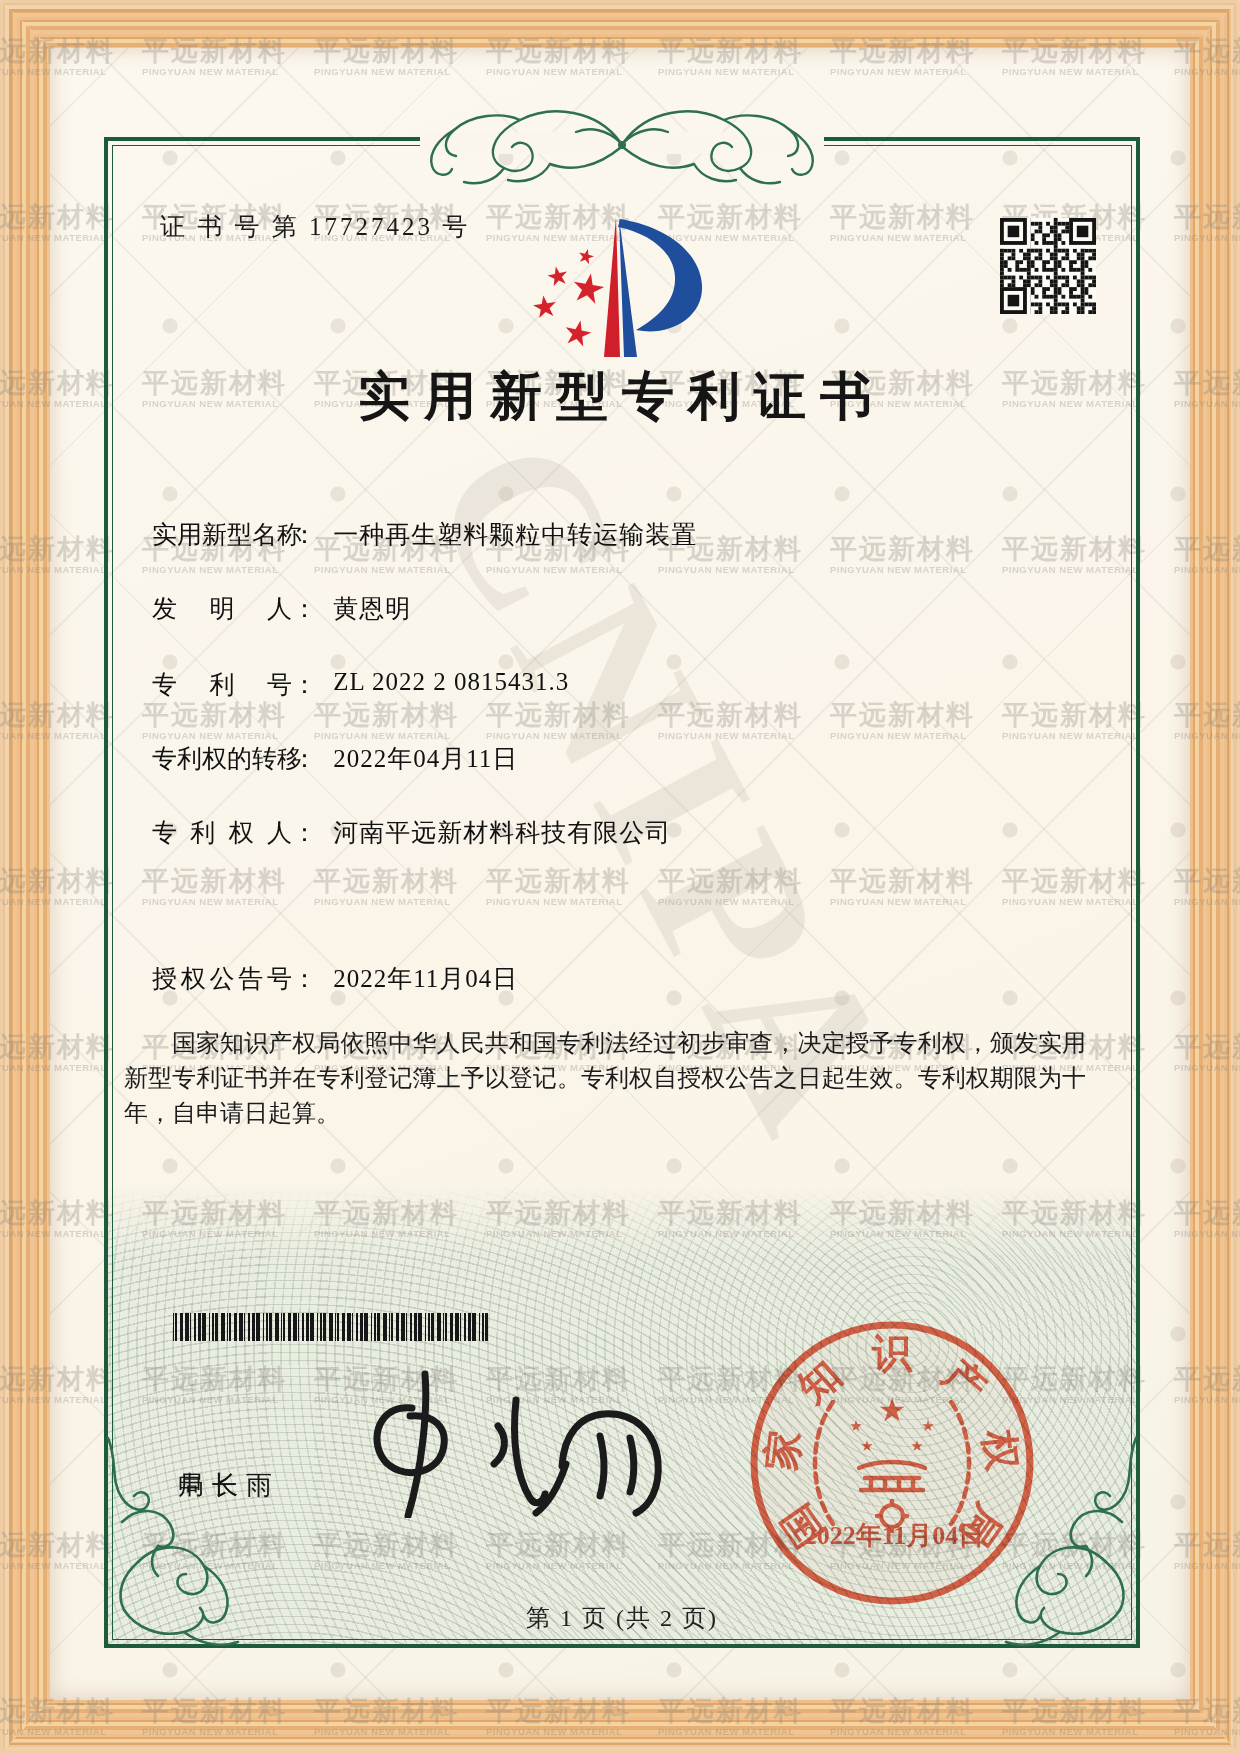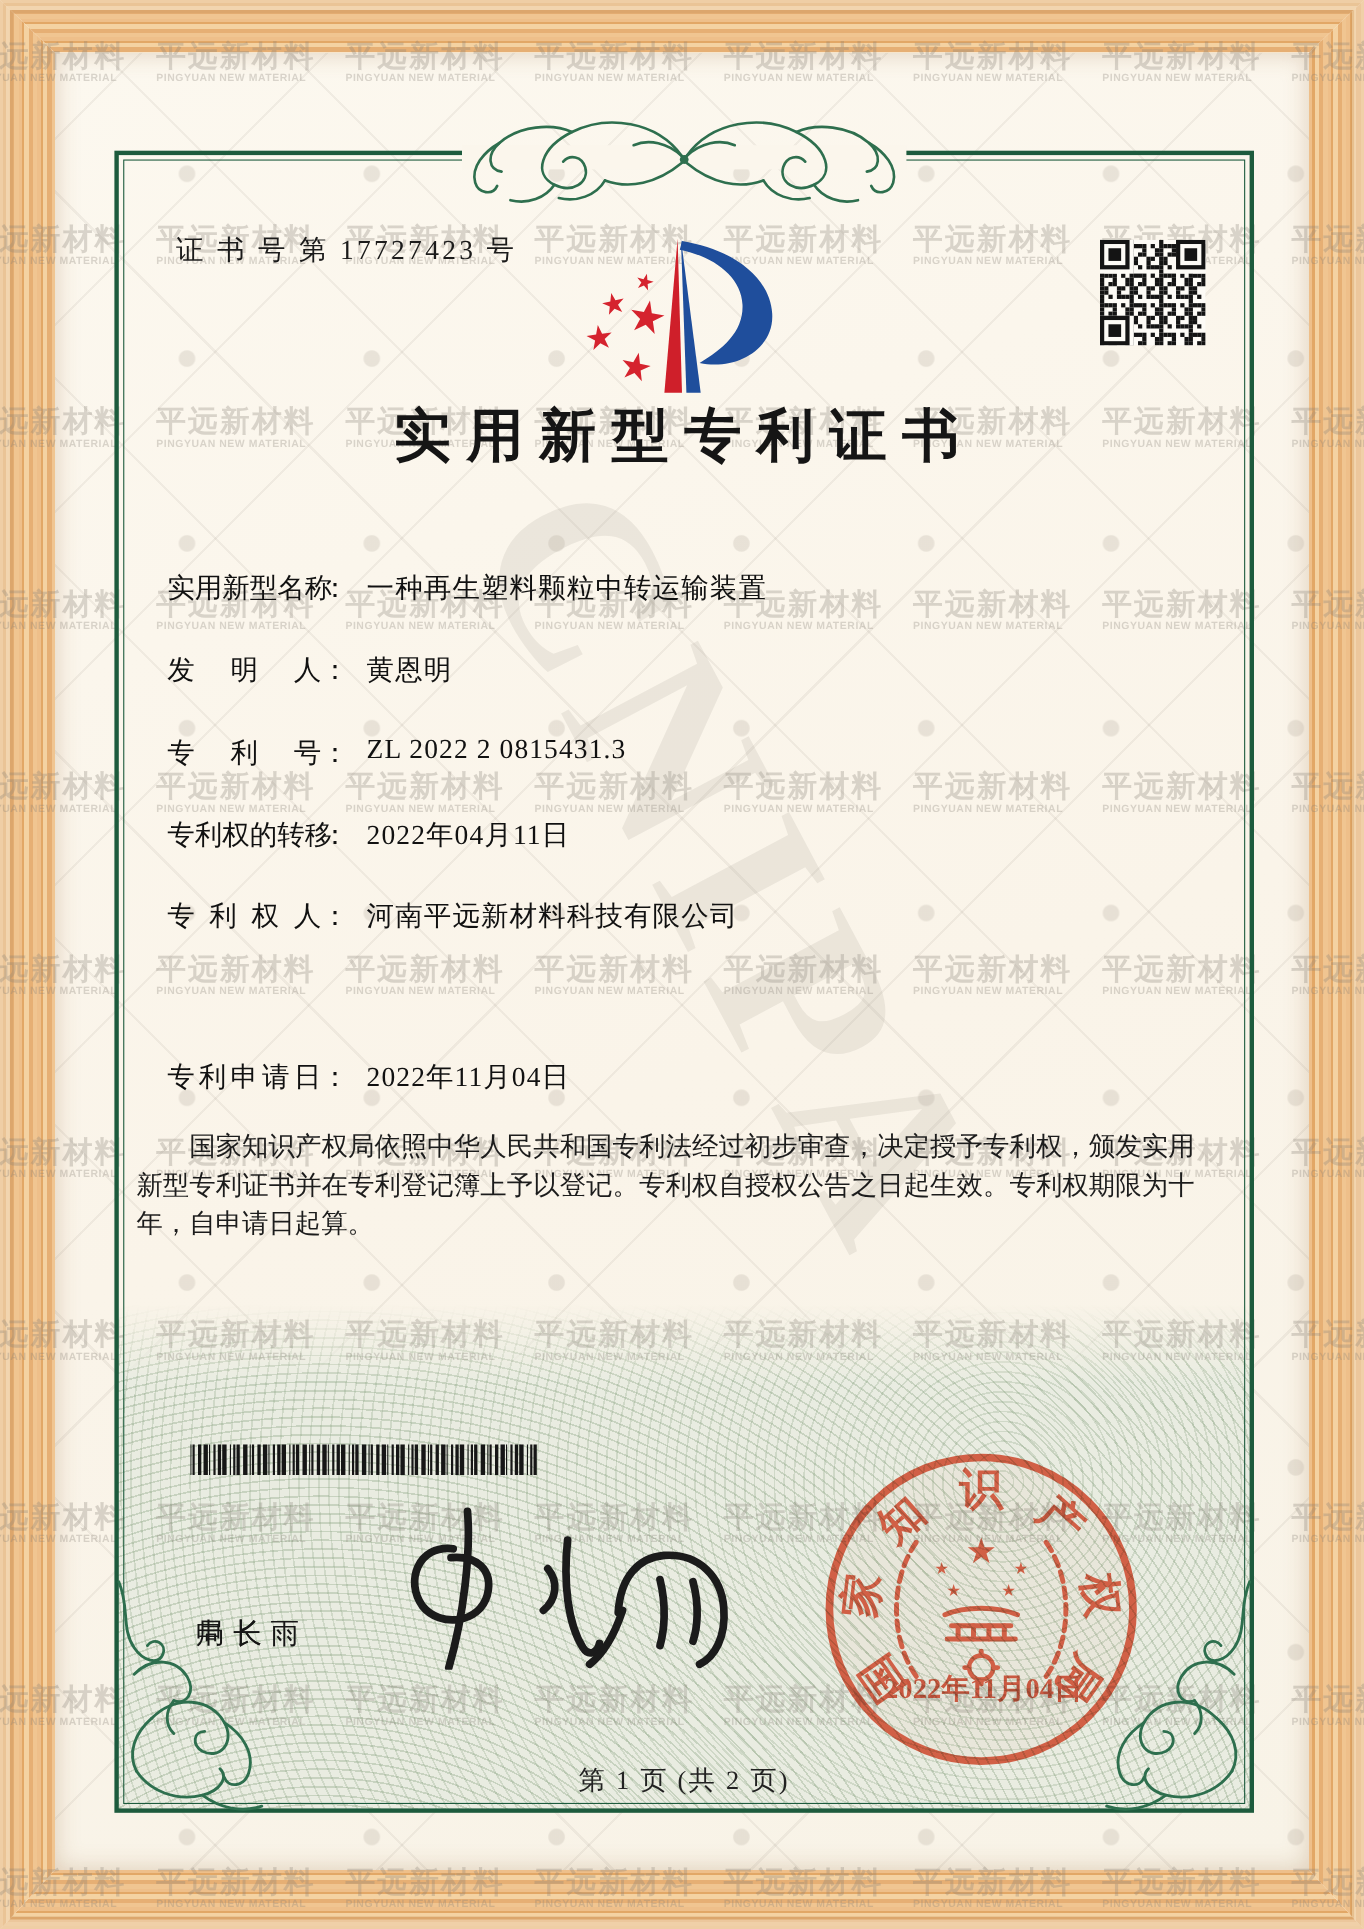--- a/index.html
+++ b/index.html
@@ -855,21 +855,21 @@
     </div>
     <div class="abs frow" style="top:742px">
       <span class="flabel">专利权的转移</span><span class="fcolon">：</span>
       <span class="fvalue">2022年04月11日</span>
     </div>
     <div class="abs frow" style="top:816px">
       <span class="flabel">专利权人</span><span class="fcolon">：</span>
       <span class="fvalue">河南平远新材料科技有限公司</span>
     </div>
     <div class="abs frow" style="top:962px;width:940px">
-      <span class="flabel">专利申请日</span><span class="fcolon">：</span>
+      <span class="flabel">授权公告号</span><span class="fcolon">：</span>
       <span class="fvalue">2022年11月04日</span>
     </div>
 
     <div class="abs paras">
       <p>国家知识产权局依照中华人民共和国专利法经过初步审查，决定授予专利权，颁发实用新型专利证书并在专利登记簿上予以登记。专利权自授权公告之日起生效。专利权期限为十年，自申请日起算。</p>
     </div>
 
     <svg class="barcode" width="322" height="28" viewBox="0 0 322 28" id="barSvg">
         <rect x="0" y="0" width="1" height="28" fill="#161616"></rect>
         <rect x="2" y="0" width="2" height="28" fill="#161616"></rect>

